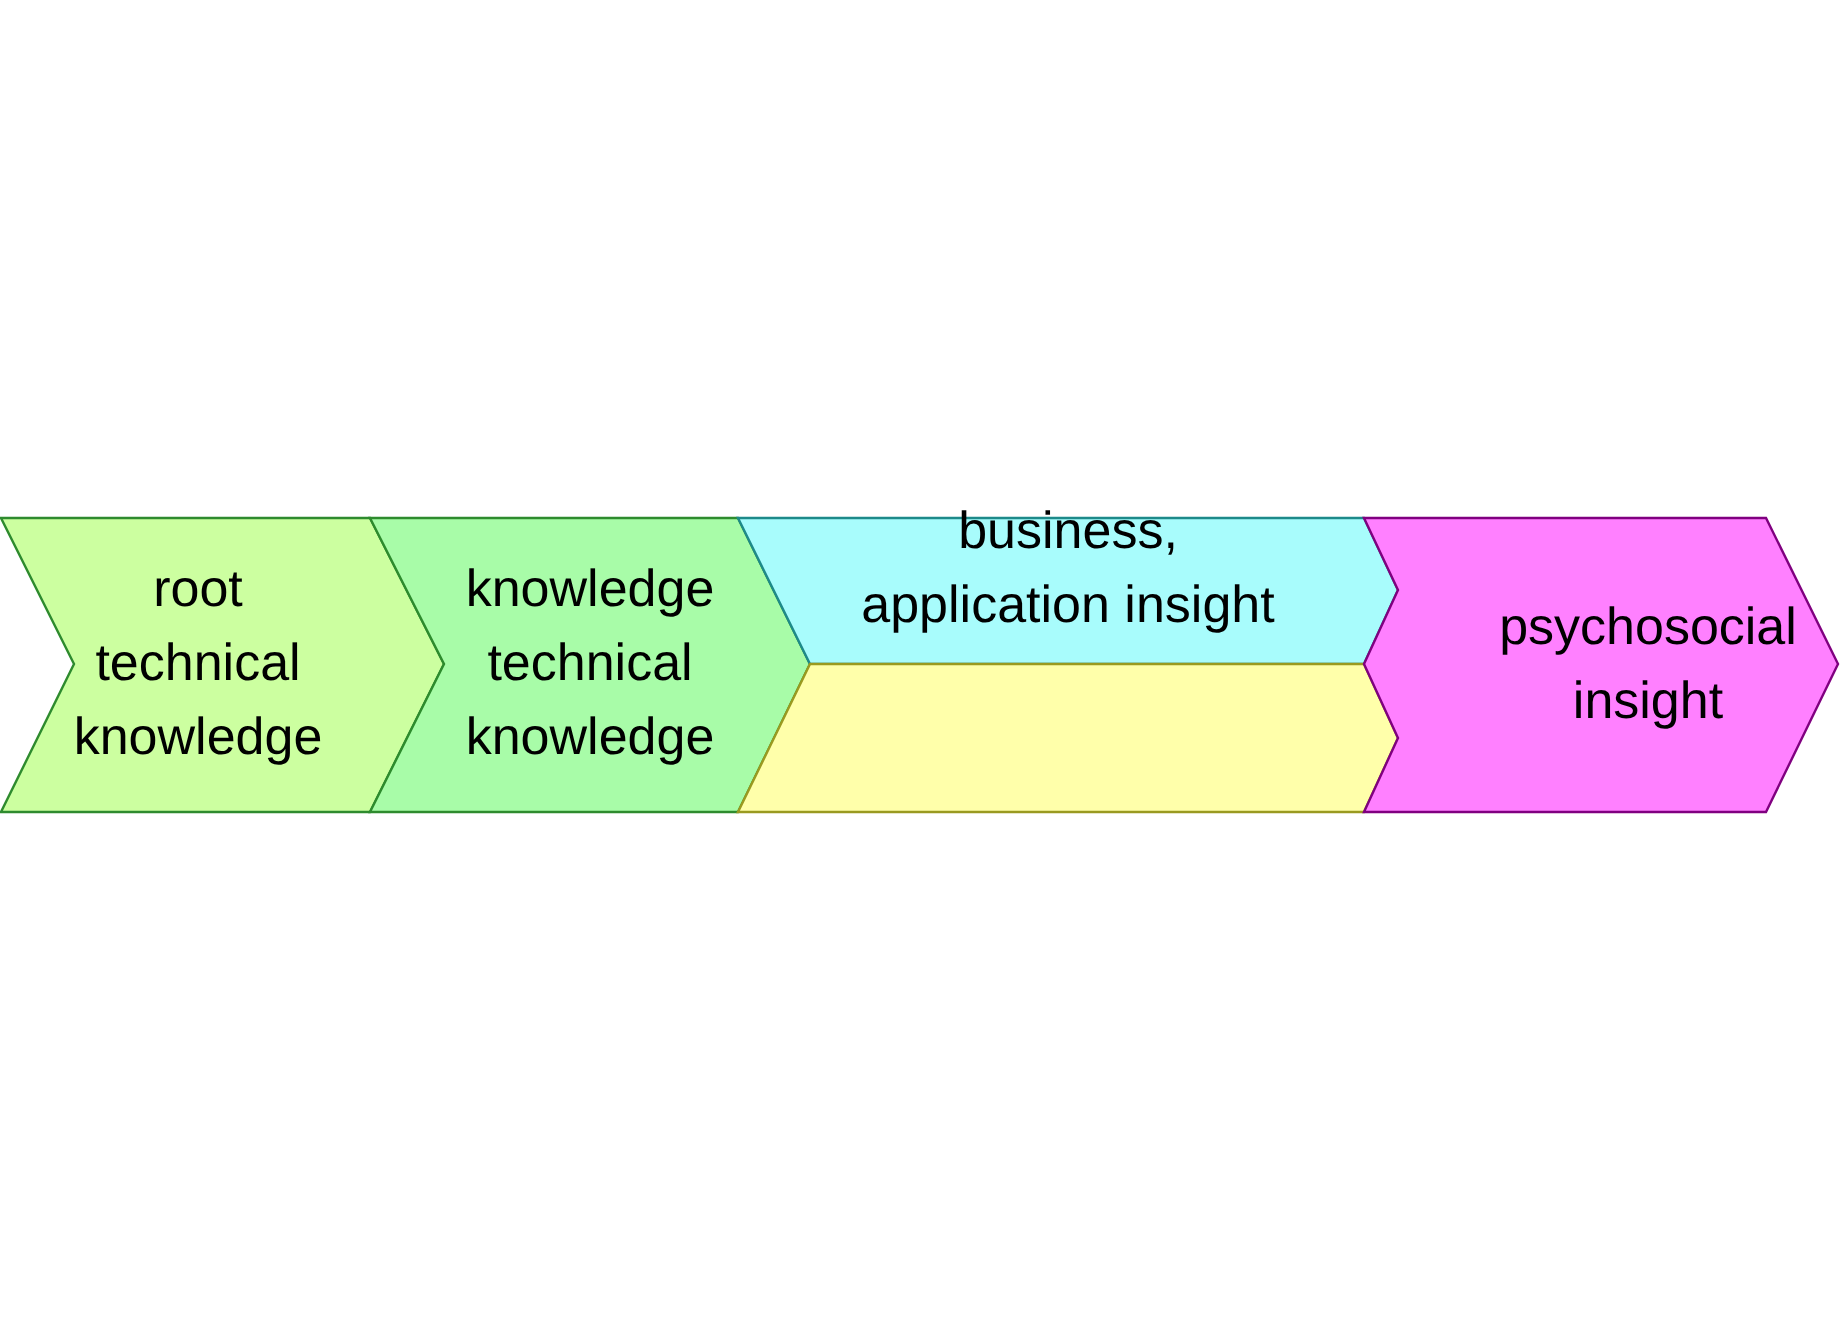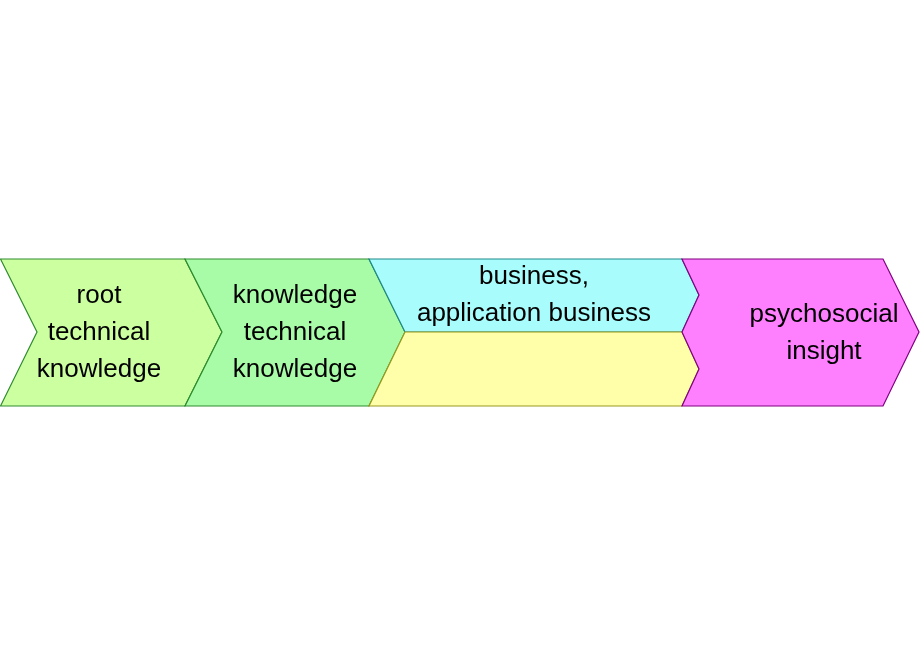--- a/index.html
+++ b/index.html
@@ -55,23 +55,23 @@
     <span>technical</span>
     <span>knowledge</span>
   </div>
 
   <div class="label" style="left:214px; top:276px; width:162px;">
     <span>knowledge</span>
     <span>technical</span>
     <span>knowledge</span>
   </div>
 
-  <div class="label" style="left:404px; top:257px; width:260px;">
+  <div class="label" style="left:404px; top:247px; width:260px;">
     <span>business,</span>
-    <span>application business</span>
+    <span>application insight</span>
   </div>
 
 
   <div class="label" style="left:724px; top:295px; width:200px;">
     <span>psychosocial</span>
     <span>insight</span>
   </div>
 </div>
 
 </body></html>

